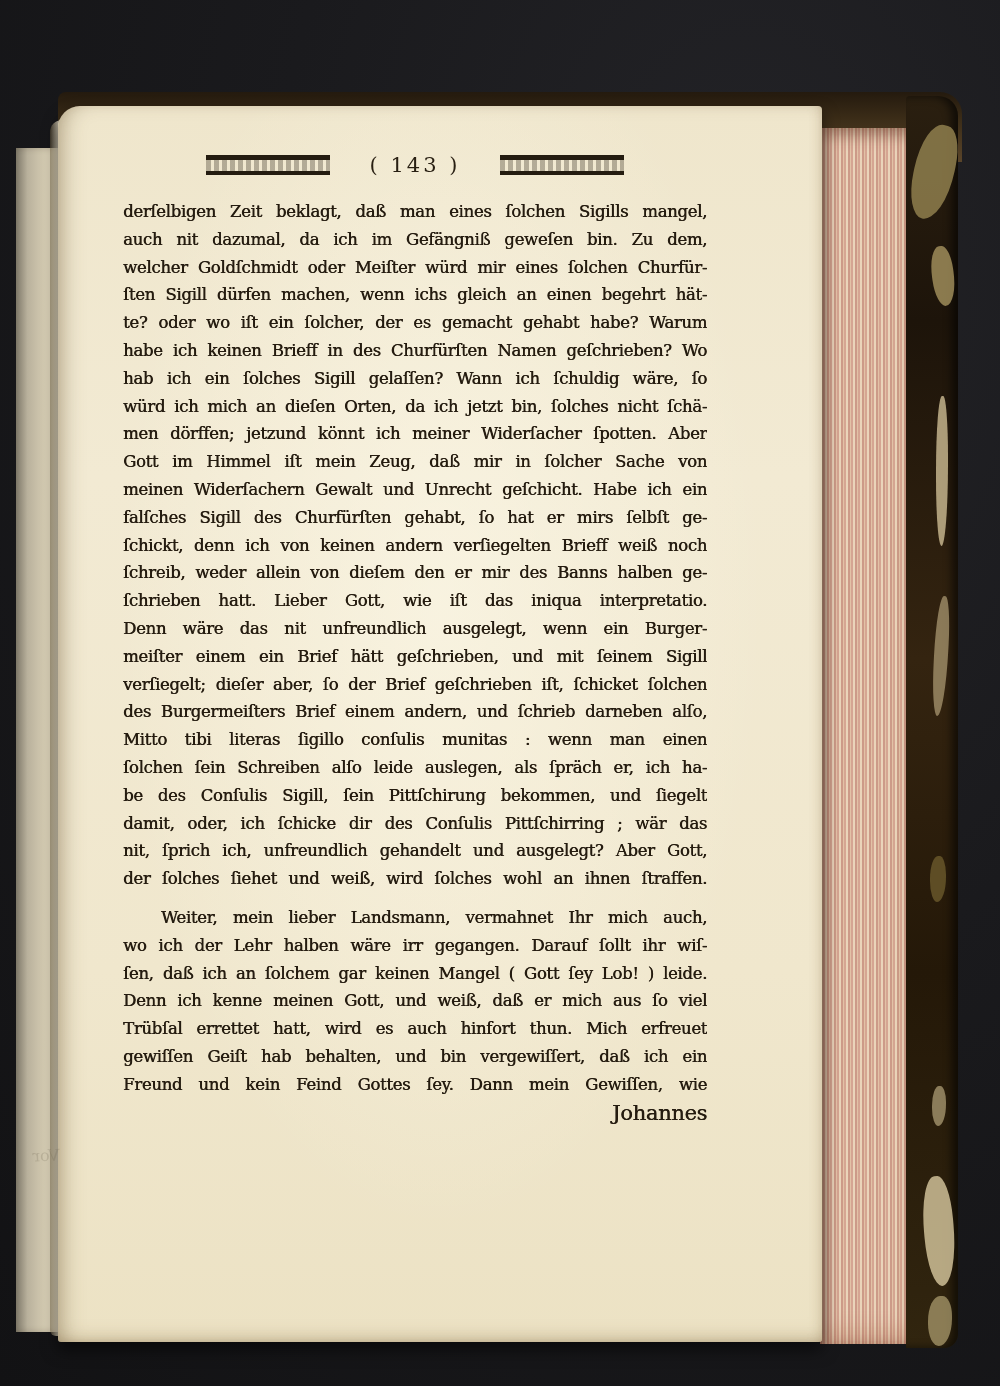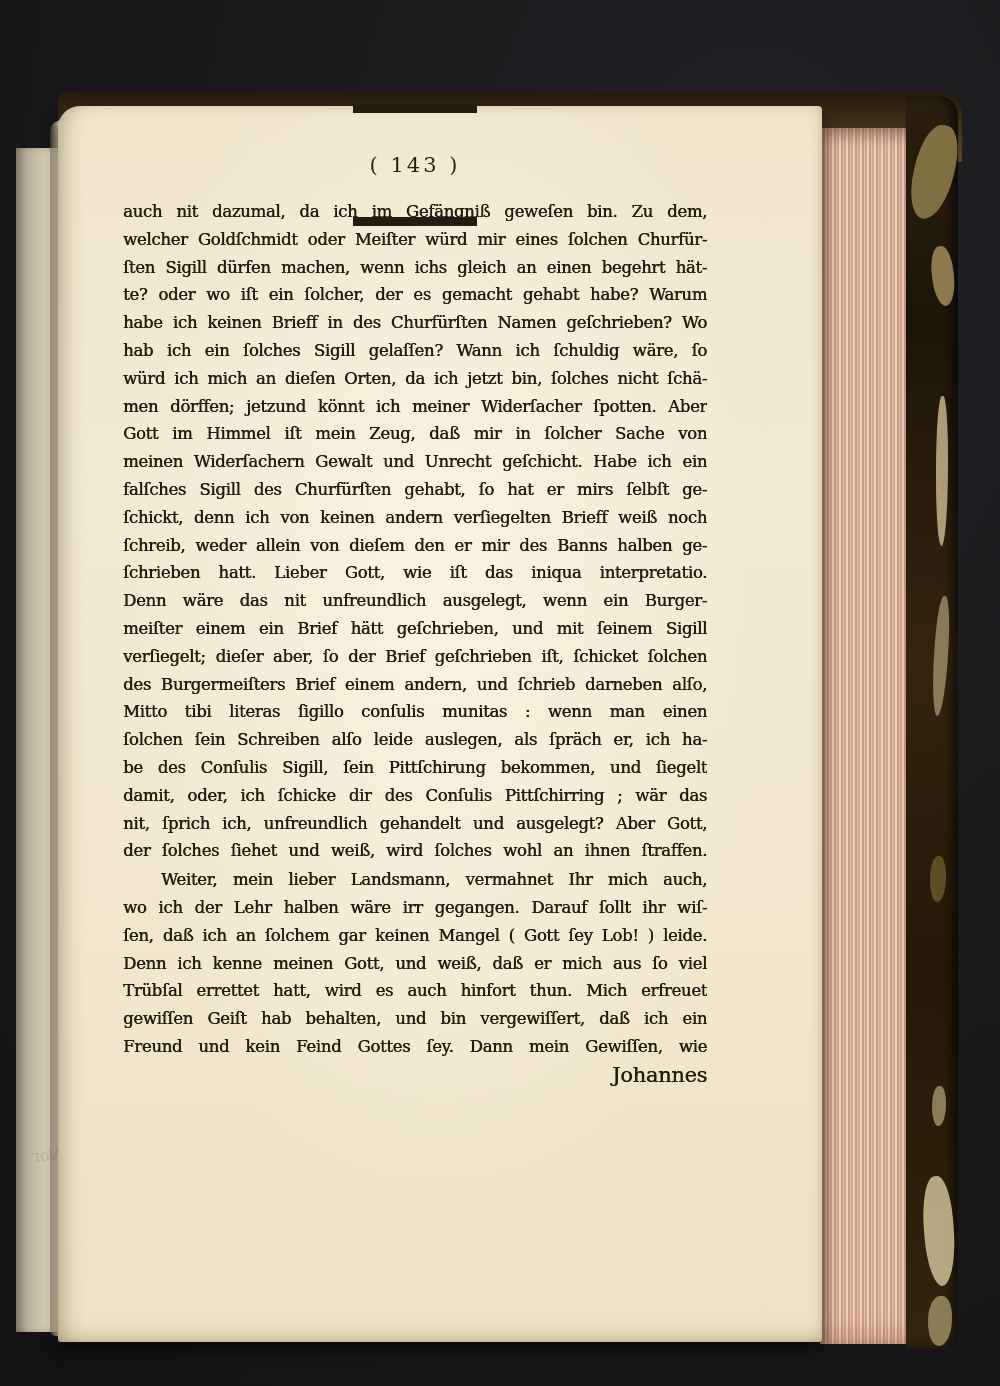--- a/index.html
+++ b/index.html
@@ -38,30 +38,30 @@
   .page{position:absolute;left:58px;top:106px;width:764px;height:1236px;
         background:
           radial-gradient(ellipse at 50% 40%, rgba(255,252,238,.5) 0%, rgba(255,252,238,0) 60%),
           linear-gradient(180deg,#efe6cc 0%,#f2ead3 30%,#f0e7cd 70%,#ece2c4 100%);
         border-radius:22px 4px 3px 3px;
         box-shadow:inset 14px 0 22px -10px rgba(95,75,40,.4),
                    inset -6px 0 14px -8px rgba(120,90,50,.35),
                    inset 0 -10px 22px -12px rgba(120,90,50,.4),
                    0 8px 16px rgba(0,0,0,.55);}
   .header-row{position:absolute;left:65px;top:44px;width:584px;height:30px;
-              display:flex;align-items:center;justify-content:center;gap:40px;flex-direction:column;}
+              display:flex;align-items:center;justify-content:center;gap:40px;}
   .hrule{width:124px;height:11px;border-top:5px solid #241c10;border-bottom:4px solid #241c10;
          background:repeating-linear-gradient(90deg,rgba(36,28,16,.30) 0 5px,rgba(36,28,16,0) 5px 8px);}
   .pagenum{font-size:21px;letter-spacing:3px;color:#281f12;white-space:pre;}
   .textblock{position:absolute;left:65px;top:92px;width:584px;color:#251c10;}
   .line{font-size:16.5px;line-height:27.8px;letter-spacing:-0.3px;word-spacing:-0.5px;
         text-align:justify;text-align-last:justify;overflow:hidden;white-space:normal;
         text-shadow:0.45px 0 0 #251c10;}
   .para-indent .line:first-child{text-indent:38px;}
-  .para2{margin-top:1px;}
+  .para2{margin-top:11px;}
   .catchword{font-size:21px;line-height:27.8px;letter-spacing:-0.3px;text-align:right;
              color:#251c10;text-shadow:0.45px 0 0 #251c10;margin-top:1px;}
   .ghost{position:absolute;left:16px;top:1146px;width:60px;font-size:16px;color:#6d6450;
          opacity:.22;transform:scaleX(-1) rotate(2deg);text-align:center;}
 </style>
 </head>
 <body>
 
 <div class="scene">
 
@@ -86,20 +86,21 @@
   <div class="page">
 
     <div class="header-row">
       <span class="hrule"></span>
       <span class="pagenum">( 143 )</span>
       <span class="hrule"></span>
     </div>
 
     <div class="textblock">
       <div class="para para1">
+          <div class="line">derſelbigen Zeit beklagt, daß man eines ſolchen Sigills mangel,</div>
           <div class="line">auch nit dazumal, da ich im Gefängniß geweſen bin.  Zu dem,</div>
           <div class="line">welcher Goldſchmidt oder Meiſter würd mir eines ſolchen Churfür-</div>
           <div class="line">ſten Sigill dürfen machen, wenn ichs gleich an einen begehrt hät-</div>
           <div class="line">te? oder wo iſt ein ſolcher, der es gemacht gehabt habe? Warum</div>
           <div class="line">habe ich keinen Brieff in des Churfürſten Namen geſchrieben? Wo</div>
           <div class="line">hab ich ein ſolches Sigill gelaſſen? Wann ich ſchuldig wäre, ſo</div>
           <div class="line">würd ich mich an dieſen Orten, da ich jetzt bin, ſolches nicht ſchä-</div>
           <div class="line">men dörffen; jetzund könnt ich meiner Widerſacher ſpotten.  Aber</div>
           <div class="line">Gott im Himmel iſt mein Zeug, daß mir in ſolcher Sache von</div>
           <div class="line">meinen Widerſachern Gewalt und Unrecht geſchicht.  Habe ich ein</div>

